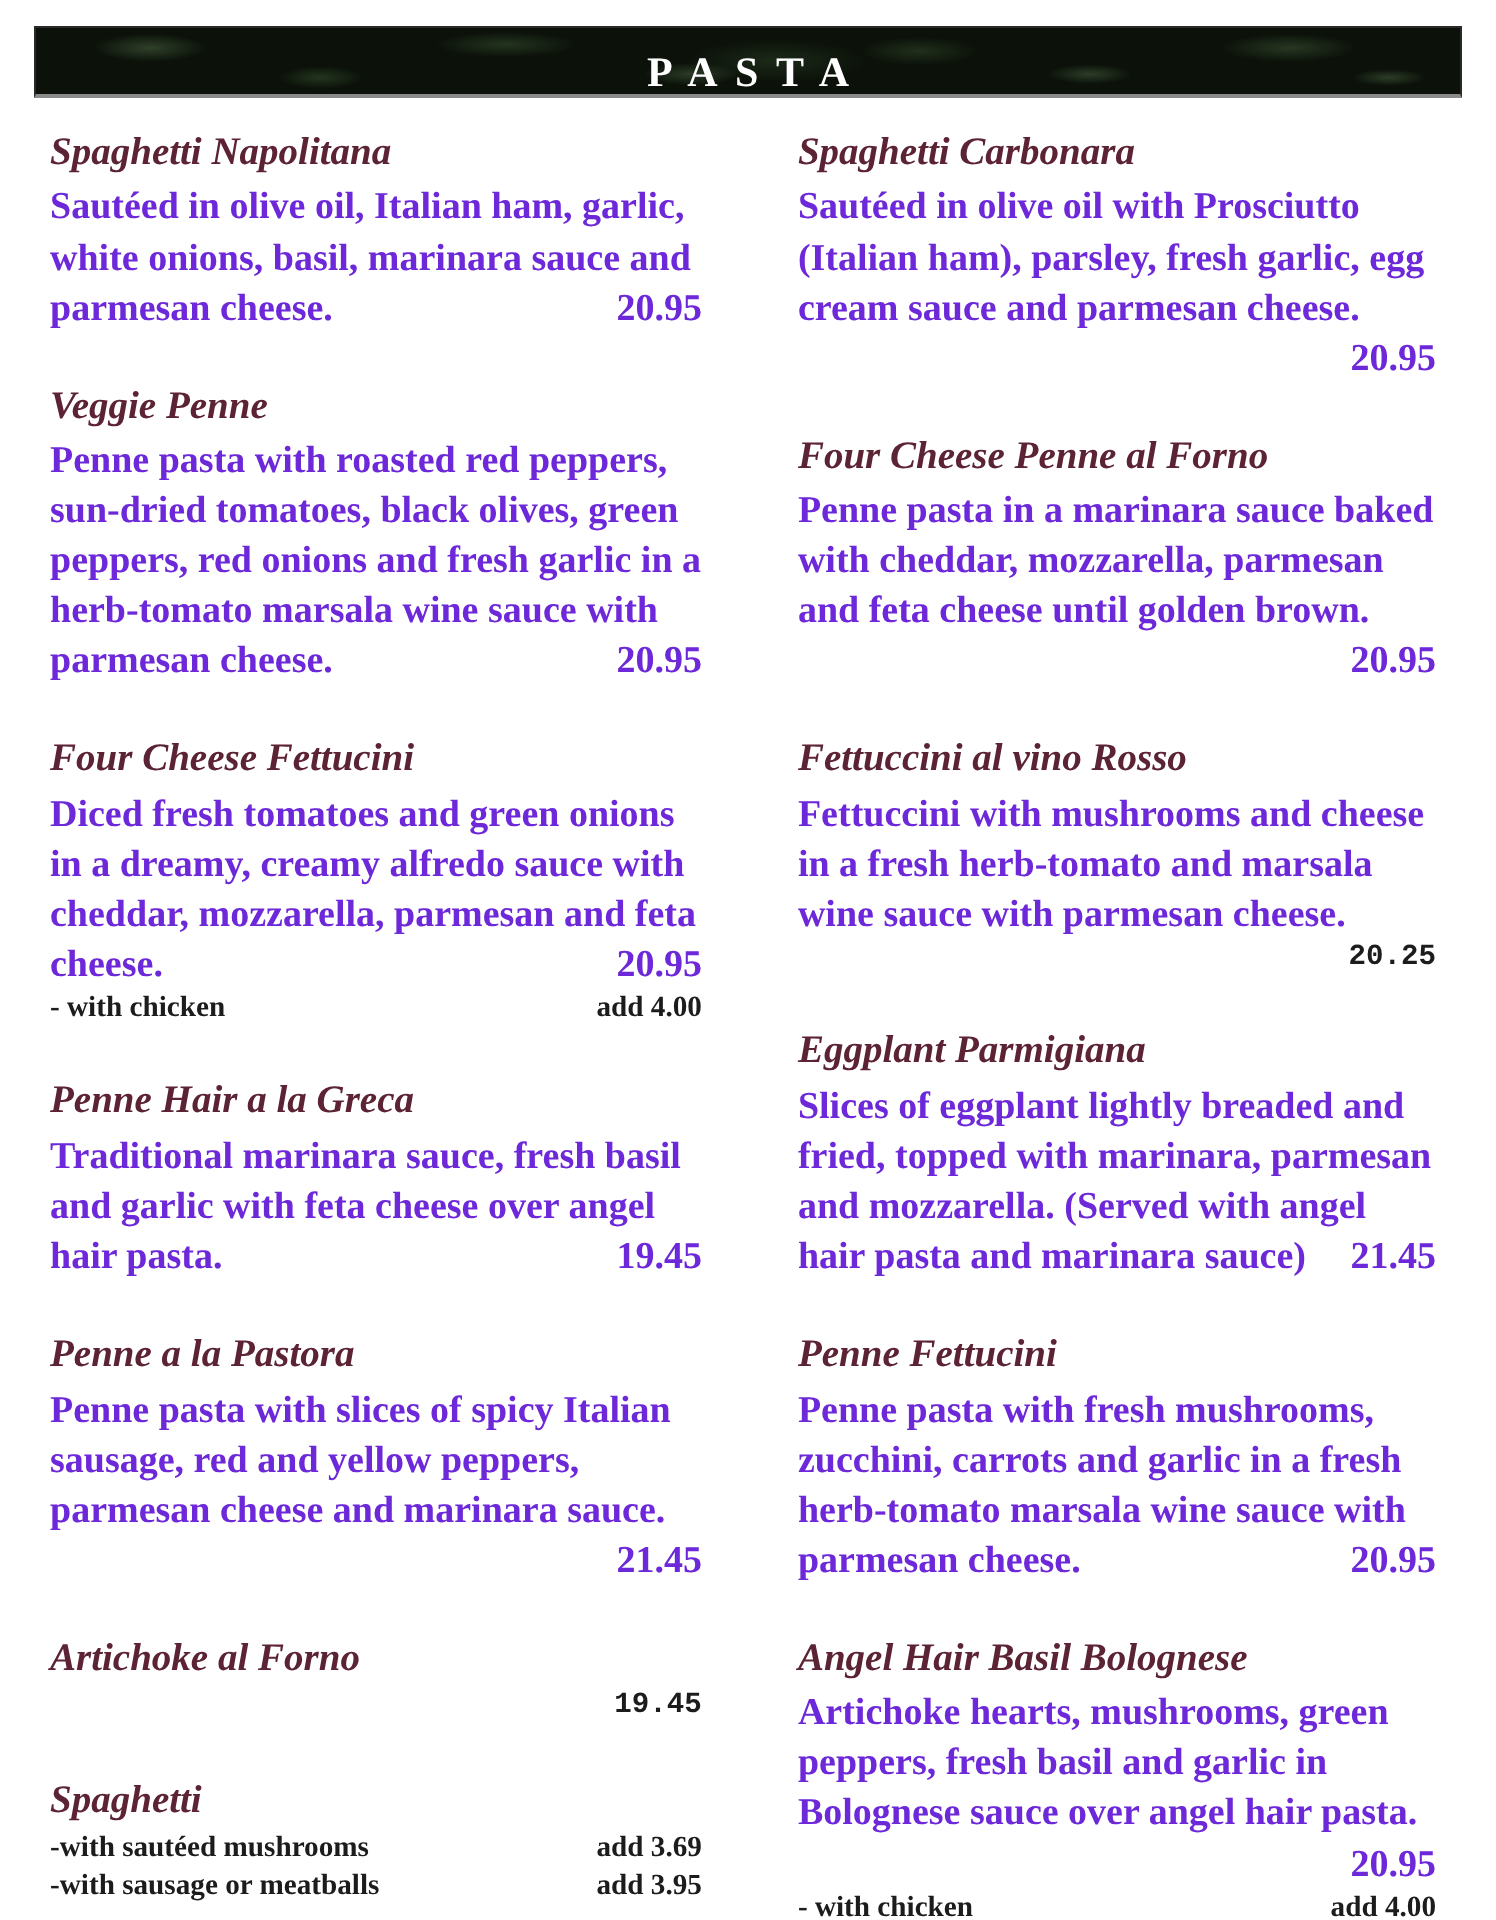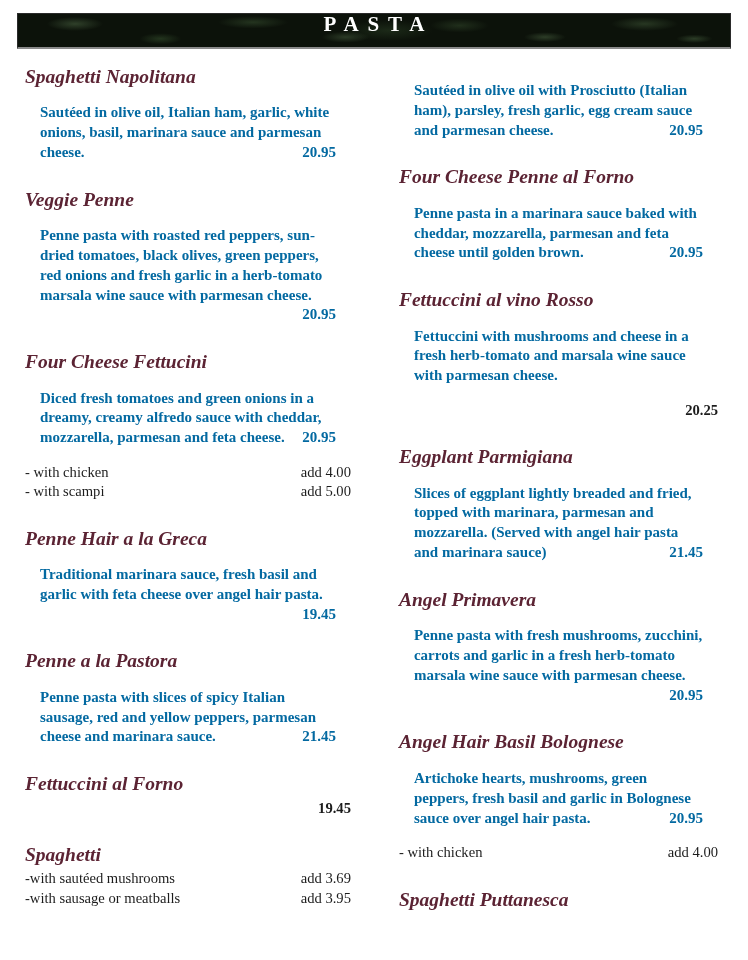--- a/index.html
+++ b/index.html
@@ -28,21 +28,21 @@
       radial-gradient(ellipse 50px 9px at 33% 25%, rgba(80,115,70,0.35), transparent 70%),
       radial-gradient(ellipse 34px 8px at 46% 70%, rgba(95,125,85,0.38), transparent 70%),
       radial-gradient(ellipse 42px 10px at 62% 35%, rgba(70,100,60,0.35), transparent 70%),
       radial-gradient(ellipse 30px 7px at 74% 70%, rgba(90,120,80,0.42), transparent 70%),
       radial-gradient(ellipse 48px 10px at 88% 30%, rgba(80,110,70,0.40), transparent 70%),
       radial-gradient(ellipse 26px 6px at 95% 75%, rgba(95,130,85,0.38), transparent 70%),
       radial-gradient(ellipse 60px 14px at 52% 50%, rgba(40,60,35,0.55), transparent 75%);
     border: 1px solid #2a2a2a;
     border-bottom: 2px solid #8a8a8a;
     display: flex;
-    align-items: flex-start;
+    align-items: flex-end;
     justify-content: center;
   }
   .banner-title {
     color: #ffffff;
     font-size: 21px;
     font-weight: bold;
     letter-spacing: 0.42em;
     text-indent: 0.42em;
     line-height: 1;
   }
@@ -60,43 +60,44 @@
   .item { margin-bottom: 26px; }
   .item-title {
     margin: 0 0 3px 0;
     font-size: 19.5px;
     font-style: italic;
     font-weight: bold;
     color: var(--accent, #5b2333);
     line-height: 1.15;
   }
   .desc {
-    margin: 15px;
-    font-size: 15px;
+    margin: 0;
+    font-size: 19px;
     font-weight: bold;
     line-height: 1.32;
-    color: #0369a1;
+    color: #6d28d9;
   }
   .desc::after { content: ""; display: block; clear: both; }
   .price-inline {
     float: right;
     margin-left: 10px;
     font-weight: bold;
   }
   .price-line {
     text-align: right;
     font-size: 14.6px;
     font-weight: bold;
     line-height: 1.32;
+    font-family: Liberation Mono, monospace;
   }
   .addon {
     display: flex;
     justify-content: space-between;
     font-size: 14.6px;
-    font-weight: normal;
+    font-weight: bold;
     line-height: 1.32;
   }
 
   
   .footer {
     margin-top: 64px;
     text-align: center;
     font-size: 14.8px;
     font-weight: bold;
     line-height: 1.55;
@@ -120,68 +121,65 @@
         <h3 class="item-title">Veggie Penne</h3>
         <p class="desc">Penne pasta with roasted red peppers, sun-dried tomatoes, black olives, green peppers, red onions and fresh garlic in a herb-tomato marsala wine sauce with parmesan cheese.<span class="price-inline">20.95</span></p>
       </div>
       <div class="item">
         <h3 class="item-title">Four Cheese Fettucini</h3>
         <p class="desc">Diced fresh tomatoes and green onions in a dreamy, creamy alfredo sauce with cheddar, mozzarella, parmesan and feta cheese.<span class="price-inline">20.95</span></p>
         <div class="addon">
           <span>- with chicken</span>
           <span>add 4.00</span>
         </div>
-        <div class="addon">
-          <span>- with scampi</span>
-          <span>add 5.00</span>
-        </div>
       </div>
       <div class="item">
         <h3 class="item-title">Penne Hair a la Greca</h3>
         <p class="desc">Traditional marinara sauce, fresh basil and garlic with feta cheese over angel hair pasta.<span class="price-inline">19.45</span></p>
       </div>
       <div class="item">
         <h3 class="item-title">Penne a la Pastora</h3>
         <p class="desc">Penne pasta with slices of spicy Italian sausage, red and yellow peppers, parmesan cheese and marinara sauce.<span class="price-inline">21.45</span></p>
       </div>
       <div class="item">
-        <h3 class="item-title">Fettuccini al Forno</h3>
+        <h3 class="item-title">Artichoke al Forno</h3>
         <div class="price-line">19.45</div>
       </div>
       <div class="item">
         <h3 class="item-title">Spaghetti</h3>
         <div class="addon">
           <span>-with sautéed mushrooms</span>
           <span>add 3.69</span>
         </div>
         <div class="addon">
           <span>-with sausage or meatballs</span>
           <span>add 3.95</span>
         </div>
       </div>
     </section>
   <section class="col col-right">
       <div class="item">
+        <h3 class="item-title">Spaghetti Carbonara</h3>
         <p class="desc">Sautéed in olive oil with Prosciutto (Italian ham), parsley, fresh garlic, egg cream sauce and parmesan cheese.<span class="price-inline">20.95</span></p>
       </div>
       <div class="item">
         <h3 class="item-title">Four Cheese Penne al Forno</h3>
         <p class="desc">Penne pasta in a marinara sauce baked with cheddar, mozzarella, parmesan and feta cheese until golden brown.<span class="price-inline">20.95</span></p>
       </div>
       <div class="item">
         <h3 class="item-title">Fettuccini al vino Rosso</h3>
         <p class="desc">Fettuccini with mushrooms and cheese in a fresh herb-tomato and marsala wine sauce with parmesan cheese.</p>
         <div class="price-line">20.25</div>
       </div>
       <div class="item">
         <h3 class="item-title">Eggplant Parmigiana</h3>
         <p class="desc">Slices of eggplant lightly breaded and fried, topped with marinara, parmesan and mozzarella. (Served with angel hair pasta and marinara sauce)<span class="price-inline">21.45</span></p>
       </div>
       <div class="item">
-        <h3 class="item-title">Angel Primavera</h3>
+        <h3 class="item-title">Penne Fettucini</h3>
         <p class="desc">Penne pasta with fresh mushrooms, zucchini, carrots and garlic in a fresh herb-tomato marsala wine sauce with parmesan cheese.<span class="price-inline">20.95</span></p>
       </div>
       <div class="item">
         <h3 class="item-title">Angel Hair Basil Bolognese</h3>
         <p class="desc">Artichoke hearts, mushrooms, green peppers, fresh basil and garlic in Bolognese sauce over angel hair pasta.<span class="price-inline">20.95</span></p>
         <div class="addon">
           <span>- with chicken</span>
           <span>add 4.00</span>
         </div>
       </div>

